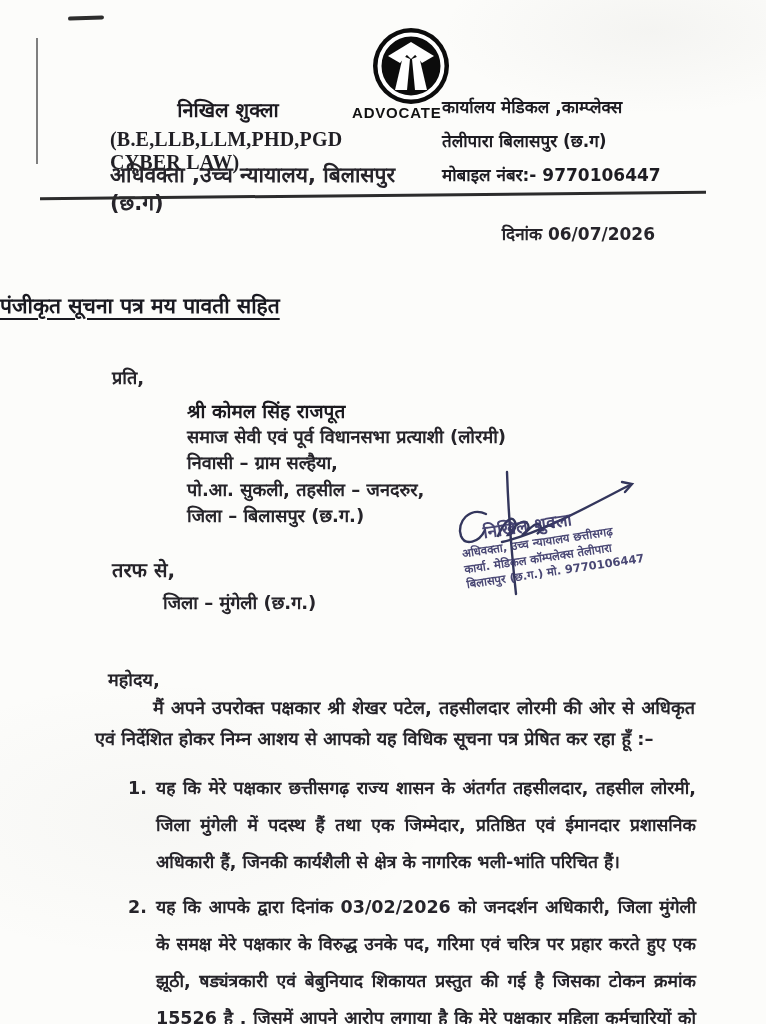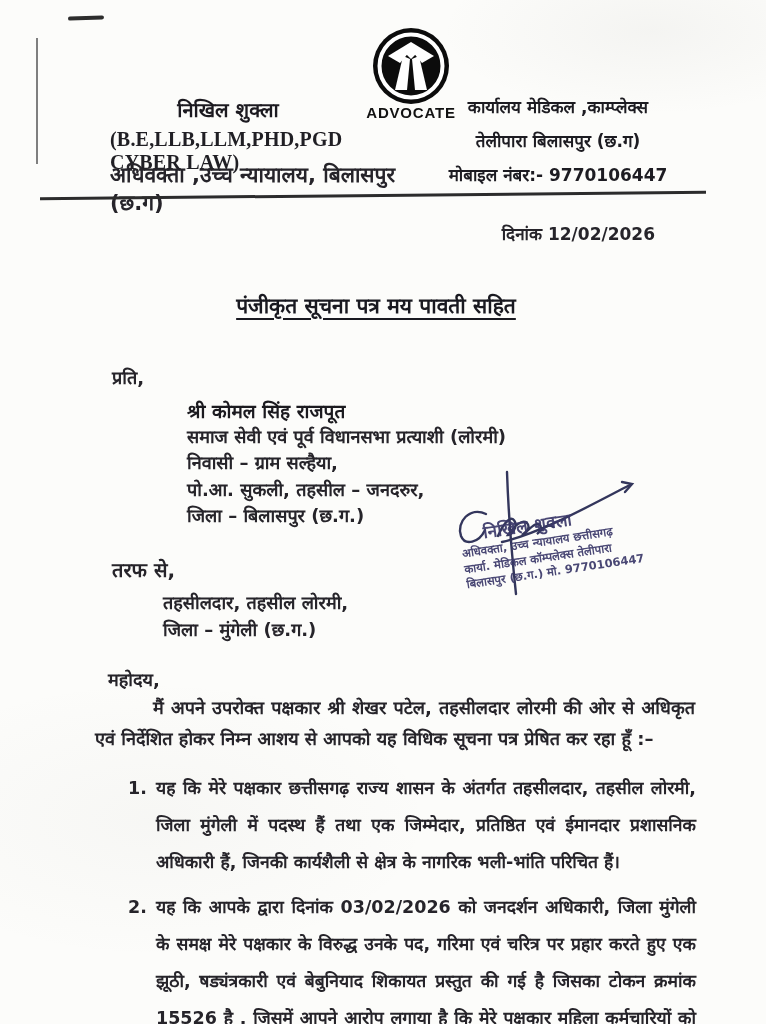--- a/index.html
+++ b/index.html
@@ -18,34 +18,34 @@
       #fcfcfa;
     overflow:hidden;
     font-family:"DejaVu Sans", sans-serif;
     color:var(--ink);
   }
   .abs{position:absolute;}
   
   .artifact-dash{left:68px;top:16px;width:36px;height:4px;background:#2d2d2d;border-radius:2px;transform:rotate(-2deg);}
   .artifact-vline{left:36px;top:38px;width:2px;height:126px;background:#4a4a4a;opacity:.7;}
   
-  .logo{left:352px;top:26px;width:118px;text-align:center;}
+  .logo{left:352px;top:26px;width:118px;}
   .logo svg{display:block;margin:0 auto;}
   .logo-label{font-size:15px;font-weight:700;letter-spacing:.8px;color:#121212;margin-top:-2px;font-family:"Liberation Sans", sans-serif;}
   
   .hdr-name{left:112px;top:96px;width:232px;text-align:center;font-size:20px;font-weight:700;color:#1c1a20;}
   .hdr-qual{left:110px;top:128px;width:300px;font-size:20px;font-weight:600;letter-spacing:.2px;font-family:"Liberation Serif", serif;color:#201f24;}
   .hdr-desg{left:110px;top:160px;width:330px;font-size:21px;font-weight:600;}
   
-  .hdr-right{left:442px;top:90px;width:232px;text-align:center;font-size:17px;font-weight:700;line-height:34px;color:#1d1c22;}
+  .hdr-right{left:442px;top:90px;width:232px;font-size:17px;font-weight:700;line-height:34px;color:#1d1c22;}
   .hdr-rule{left:40px;top:194px;width:666px;height:2.5px;background:#2c2c2c;transform:rotate(-0.55deg);}
   
   .date-line{left:440px;top:222px;width:215px;text-align:right;font-size:17px;font-weight:600;}
   
-  .doc-title{left:0;top:291px;width:752px;text-align:center;font-size:21px;font-weight:700;color:#191920;
+  .doc-title{left:0;top:291px;width:752px;font-size:21px;font-weight:700;color:#191920;
     text-decoration:underline;text-decoration-thickness:2px;text-underline-offset:5px;}
   
   .to-label{left:112px;top:365px;font-size:18px;font-weight:600;}
   .to-block{left:163px;top:398px;width:360px;font-size:18px;font-weight:600;line-height:26.2px;margin-left:24px;}
   .addr-name{font-size:19px;font-weight:700;color:#1b1a1f;}
   
   .sig-block{left:452px;top:462px;width:240px;height:160px;}
   .sig-ink{position:absolute;left:0;top:0;}
   .stamp{position:absolute;left:6px;top:64px;width:228px;transform:rotate(-8.5deg);transform-origin:left top;
     color:var(--stamp-ink);opacity:.93;}
@@ -90,21 +90,21 @@
   <div class="abs hdr-desg">अधिवक्ता ,उच्च न्यायालय, बिलासपुर (छ.ग)</div>
 
   <div class="abs hdr-right">
     <div>कार्यालय मेडिकल ,काम्प्लेक्स</div>
     <div>तेलीपारा बिलासपुर (छ.ग)</div>
     <div>मोबाइल नंबर:- 9770106447</div>
   </div>
 
   <div class="abs hdr-rule"></div>
 
-  <div class="abs date-line">दिनांक 12/02/2026</div>
+  <div class="abs date-line">दिनांक 06/07/2026</div>
 
   <div class="abs doc-title">पंजीकृत सूचना पत्र मय पावती सहित</div>
 
   <div class="abs to-label">प्रति,</div>
   <div class="abs to-block">
     <div class="addr-name">श्री कोमल सिंह राजपूत</div>
     <div>समाज सेवी एवं पूर्व विधानसभा प्रत्याशी (लोरमी)</div>
     <div>निवासी – ग्राम सल्हैया,</div>
     <div>पो.आ. सुकली, तहसील – जनदरुर,</div>
     <div>जिला – बिलासपुर (छ.ग.)</div>
@@ -123,21 +123,20 @@
     <div class="stamp">
       <div class="stamp-l1">निखिल शुक्ला</div>
       <div class="stamp-sm">अधिवक्ता, उच्च न्यायालय छत्तीसगढ़</div>
       <div class="stamp-sm">कार्या. मेडिकल कॉम्पलेक्स तेलीपारा</div>
       <div class="stamp-sm">बिलासपुर (छ.ग.) मो. 9770106447</div>
     </div>
   </div>
 
   <div class="abs from-label">तरफ से,</div>
   <div class="abs from-block">
-    <div>तहसीलदार, तहसील लोरमी,</div>
     <div>जिला – मुंगेली (छ.ग.)</div>
   </div>
 
   <div class="abs salutation">महोदय,</div>
   <div class="abs intro">मैं अपने उपरोक्त पक्षकार श्री शेखर पटेल, तहसीलदार लोरमी की ओर से अधिकृत एवं निर्देशित होकर निम्न आशय से आपको यह विधिक सूचना पत्र प्रेषित कर रहा हूँ :–</div>
 
   <div class="abs points">
     <div class="point">
       <span class="pt-num">1.</span>
       <span class="pt-text">यह कि मेरे पक्षकार छत्तीसगढ़ राज्य शासन के अंतर्गत तहसीलदार, तहसील लोरमी, जिला मुंगेली में पदस्थ हैं तथा एक जिम्मेदार, प्रतिष्ठित एवं ईमानदार प्रशासनिक अधिकारी हैं, जिनकी कार्यशैली से क्षेत्र के नागरिक भली-भांति परिचित हैं।</span>

